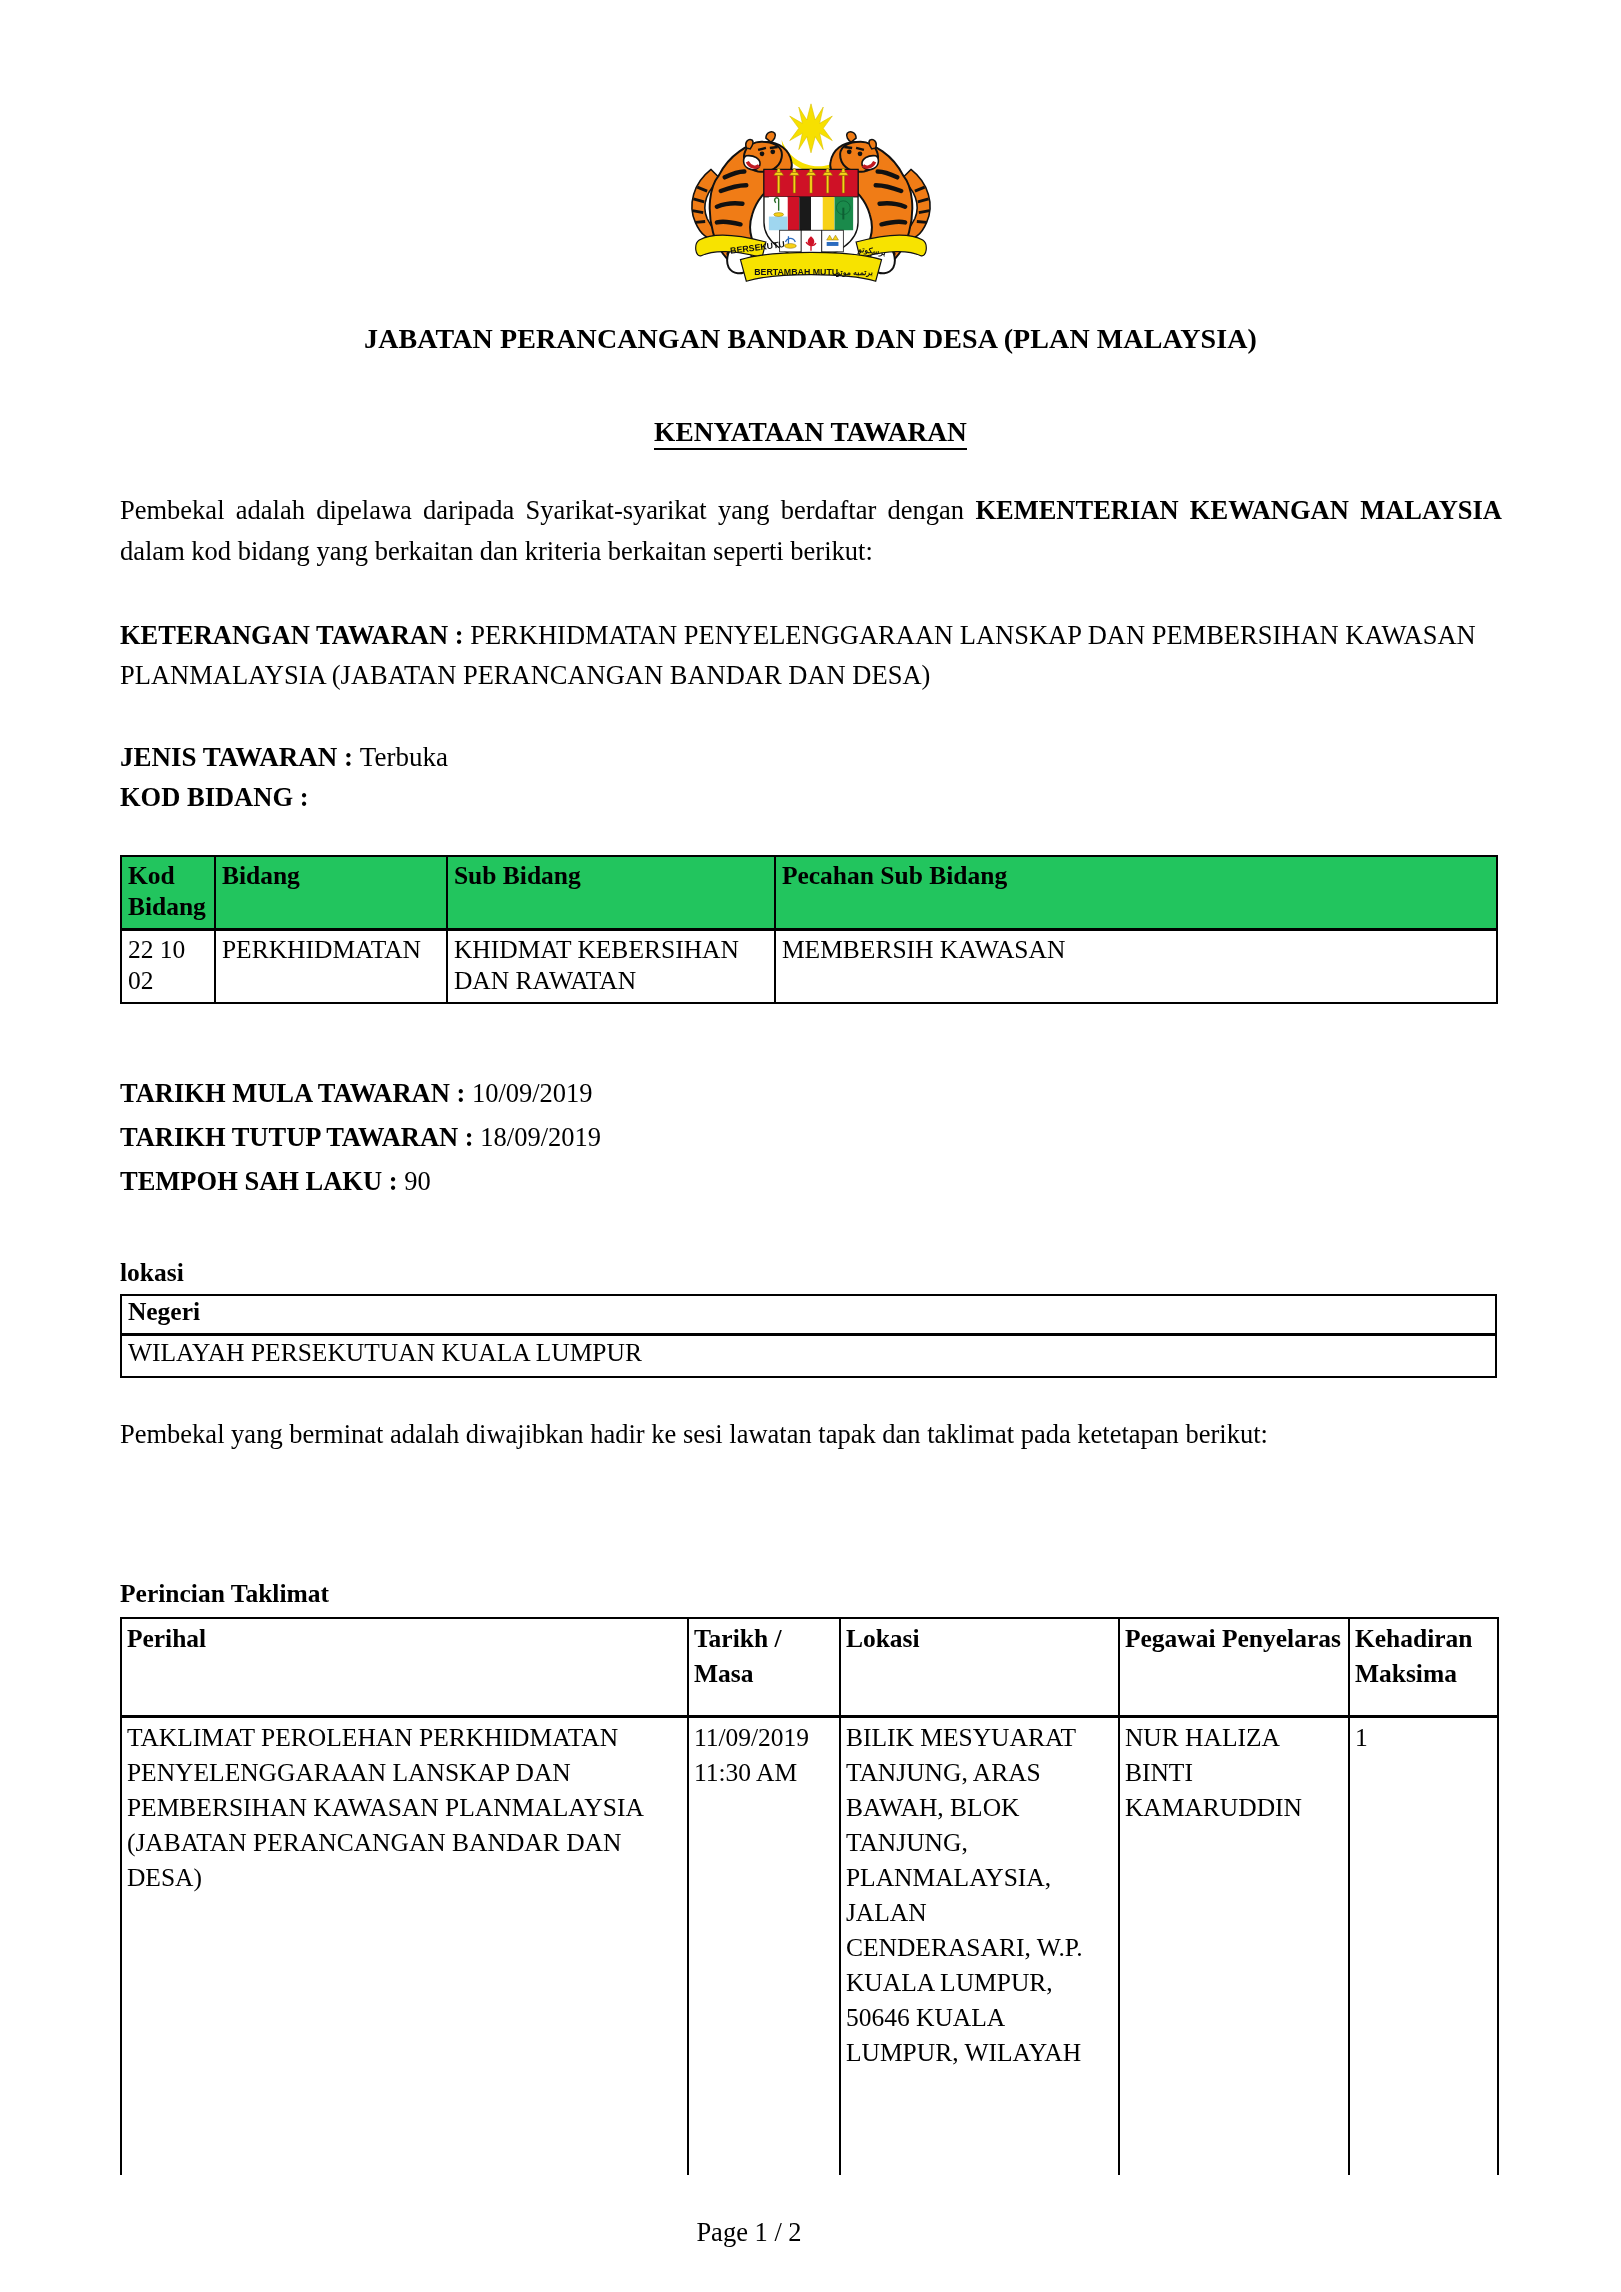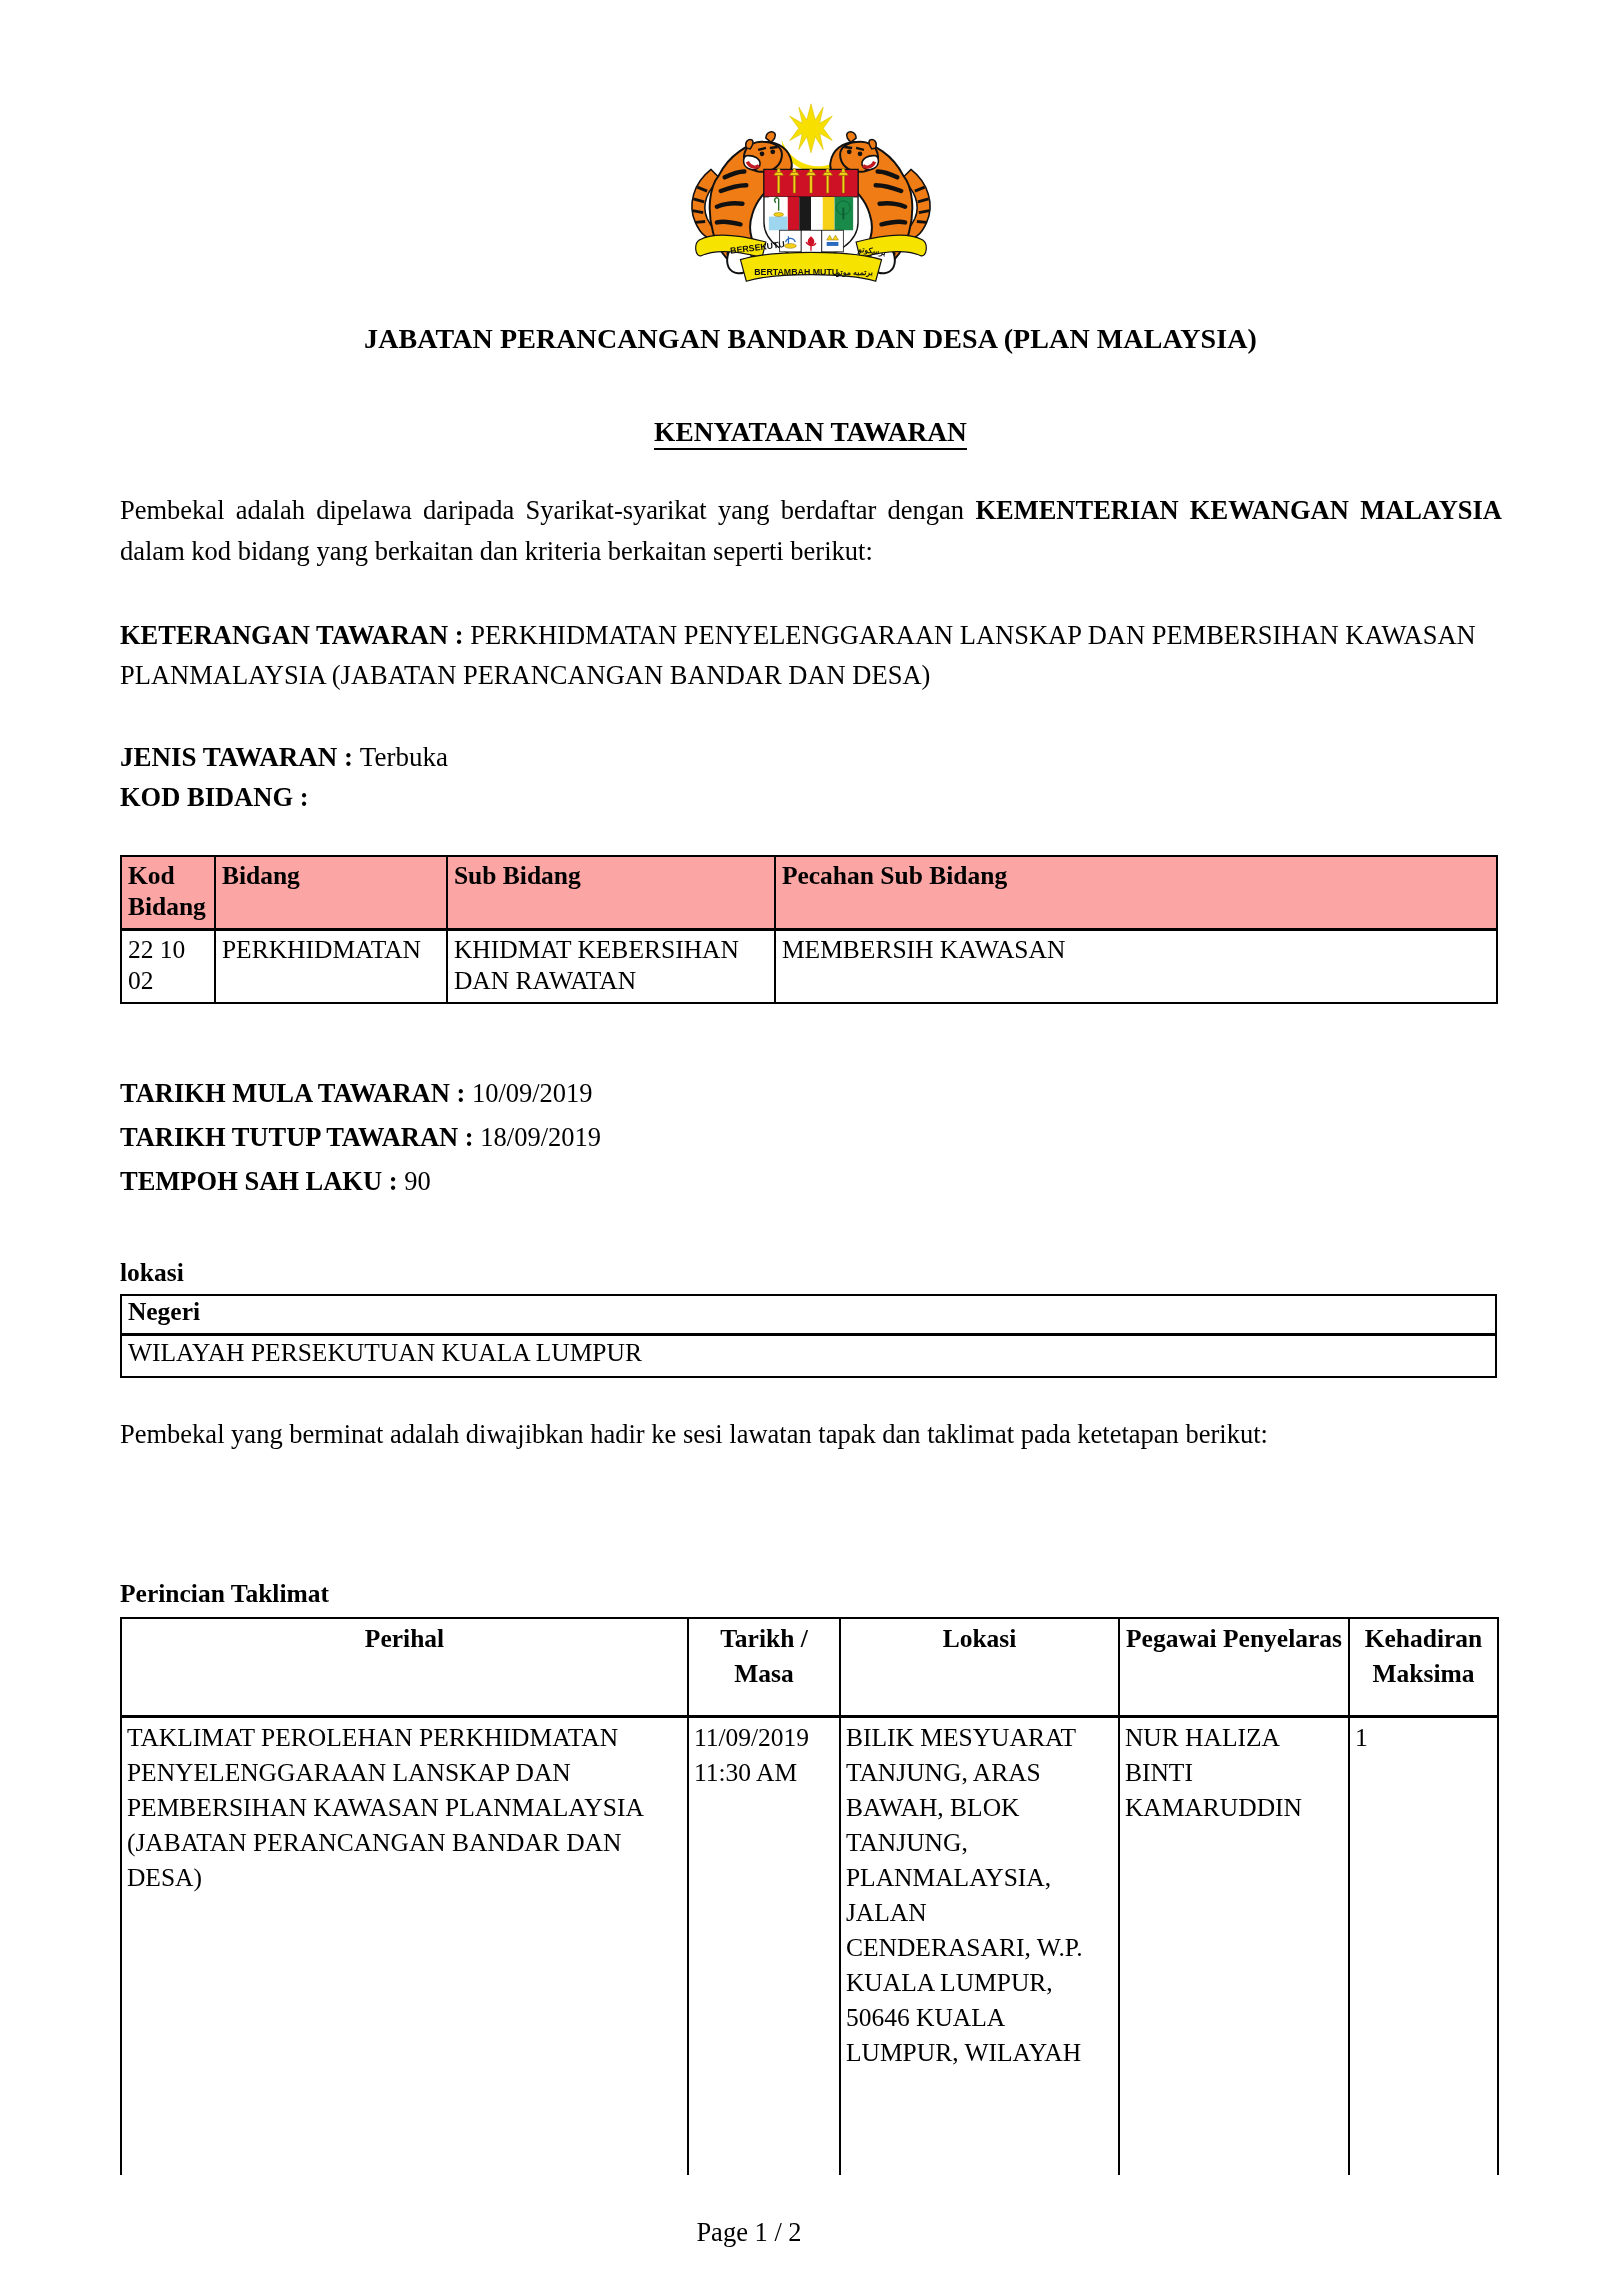--- a/index.html
+++ b/index.html
@@ -112,21 +112,21 @@
   table.doc-table th {
     font-weight: bold;
   }
 
   #kod-table {
     left: 120px;
     top: 855px;
     width: 1377px;
   }
   #kod-table thead th {
-    background: #fca5a5;
+    background: #22c55e;
     border-bottom-width: 3.9px;
     height: 57px;
   }
   #kod-table tbody td {
     height: 61px;
   }
 
   
   .dates {
     position: absolute;
@@ -203,21 +203,20 @@
     border: 2px solid #000;
     padding: 2px 4.9px 3.9px 4.9px;
     vertical-align: top;
     text-align: left;
     line-height: 35px;
   }
   #taklimat-table thead th {
     font-weight: bold;
     border-bottom-width: 3.9px;
     height: 90px;
-    text-align: center;
   }
   #taklimat-table tbody td {
     font-weight: normal;
     height: 451px;
     border-bottom: none;
   }
 
   .footer {
     position: absolute;
     left: 10px;

